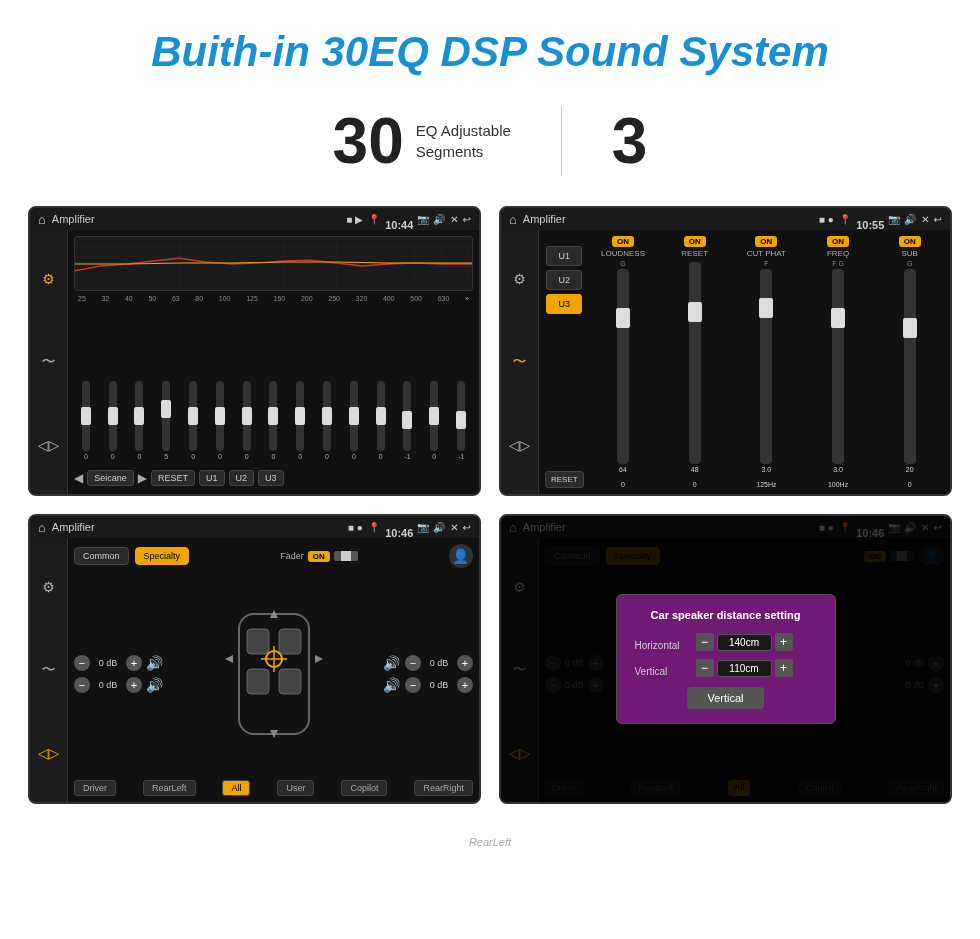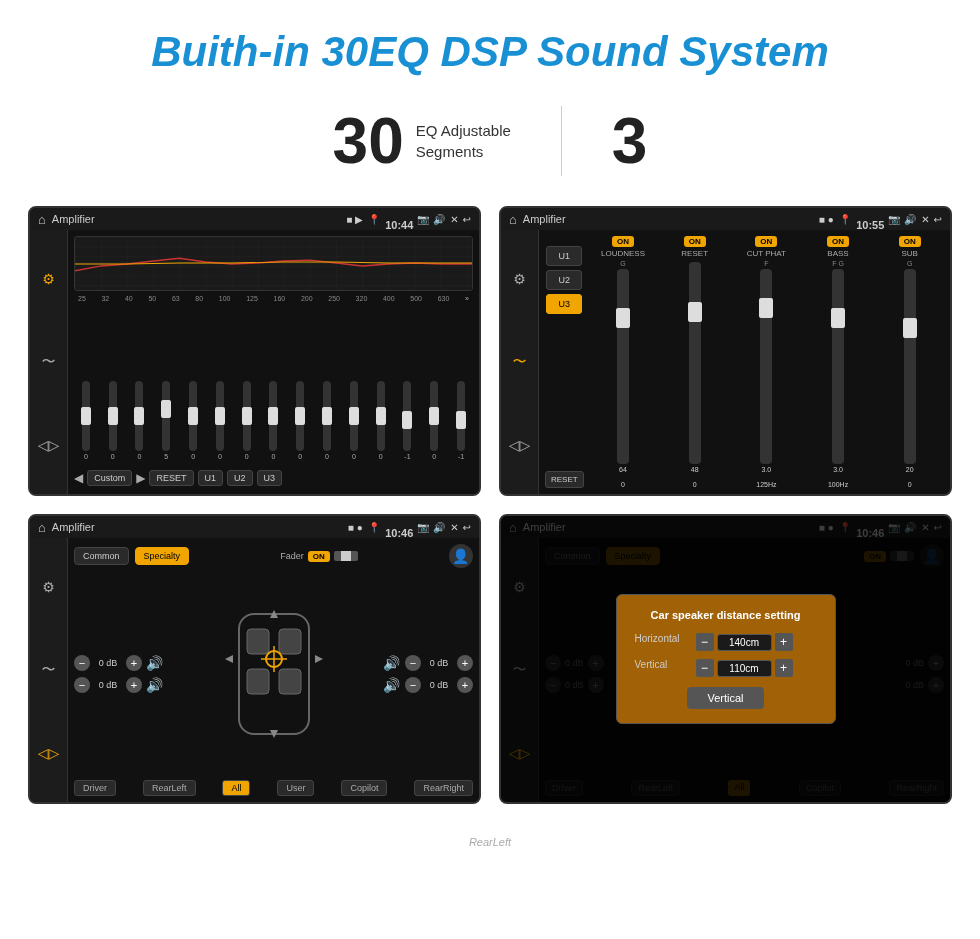--- a/index.html
+++ b/index.html
@@ -440,38 +440,38 @@
       position: absolute;
       top: 0; left: 0; right: 0; bottom: 0;
       background: rgba(0,0,0,0.7);
       display: flex;
       align-items: center;
       justify-content: center;
       z-index: 10;
     }
 
     .modal-box {
-      background: #a16207;
+      background: #701a75;
       border: 1px solid #555;
       border-radius: 6px;
       padding: 14px 18px;
       width: 220px;
     }
 
     .modal-title {
       color: #fff;
       font-size: 11px;
       font-weight: bold;
       margin-bottom: 12px;
       text-align: center;
     }
 
     .modal-row {
       display: flex;
-      align-items: flex-start;
+      align-items: flex-end;
       gap: 6px;
       margin-bottom: 8px;
     }
 
     .modal-label {
       color: #ccc;
       font-size: 10px;
       min-width: 55px;
     }
 
@@ -695,21 +695,21 @@
           </div>
           <div class="eq-slider-col">
             <div class="slider-track">
                 <div class="slider-thumb" style="top:55%;"></div>
               </div>
             <div class="slider-value">-1</div>
           </div>
         </div>
         <div class="eq-bottom-bar">
           <span class="eq-nav-btn">◀</span>
-          <span class="eq-btn">Custom</span>
+          <span class="eq-btn">Seicane</span>
           <span class="eq-nav-btn">▶</span>
           <span class="eq-btn">RESET</span>
           <span class="eq-btn">U1</span>
           <span class="eq-btn">U2</span>
           <span class="eq-btn">U3</span>
         </div>
       </div>
     </div>
   </div>
 
@@ -775,21 +775,21 @@
             <div class="ch-slider-v">
               <div class="ch-slider-thumb" style="top:15%;"></div>
             </div>
             <div class="ch-value">3.0</div>
             <div style="height:4px;"></div>
             <div class="ch-value">125Hz</div>
           </div>
 
           <div class="dsp-channel">
             <div class="ch-toggle">ON</div>
-            <div class="ch-label">BASS</div>
+            <div class="ch-label">FREQ</div>
             <div class="ch-knob-label">F G</div>
             <div class="ch-slider-v">
               <div class="ch-slider-thumb" style="top:20%;"></div>
             </div>
             <div class="ch-value">3.0</div>
             <div style="height:4px;"></div>
             <div class="ch-value">100Hz</div>
           </div>
 
           <div class="dsp-channel">

